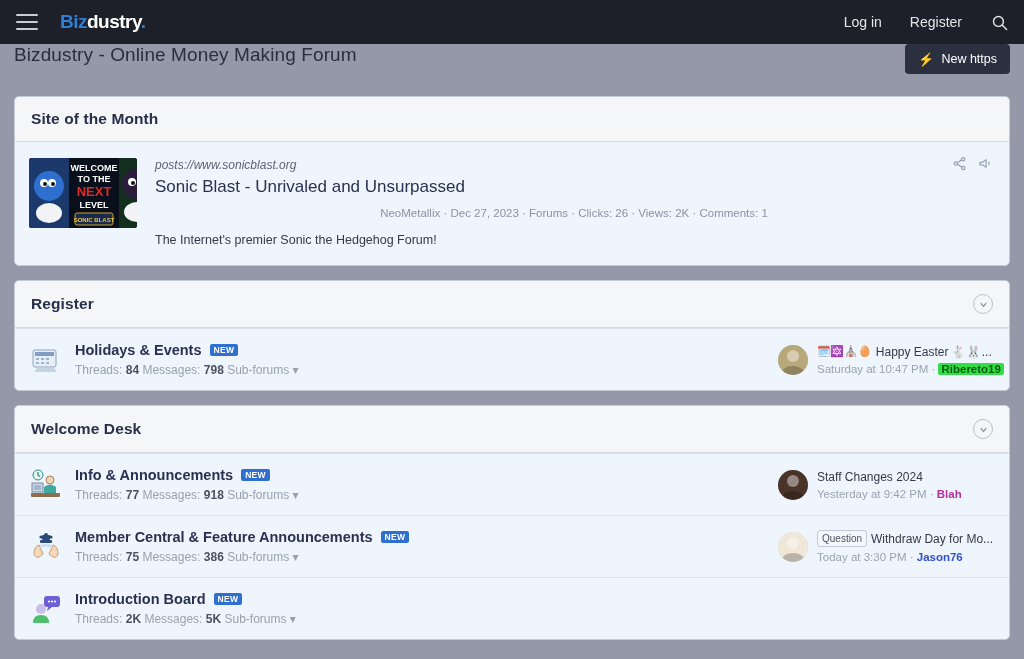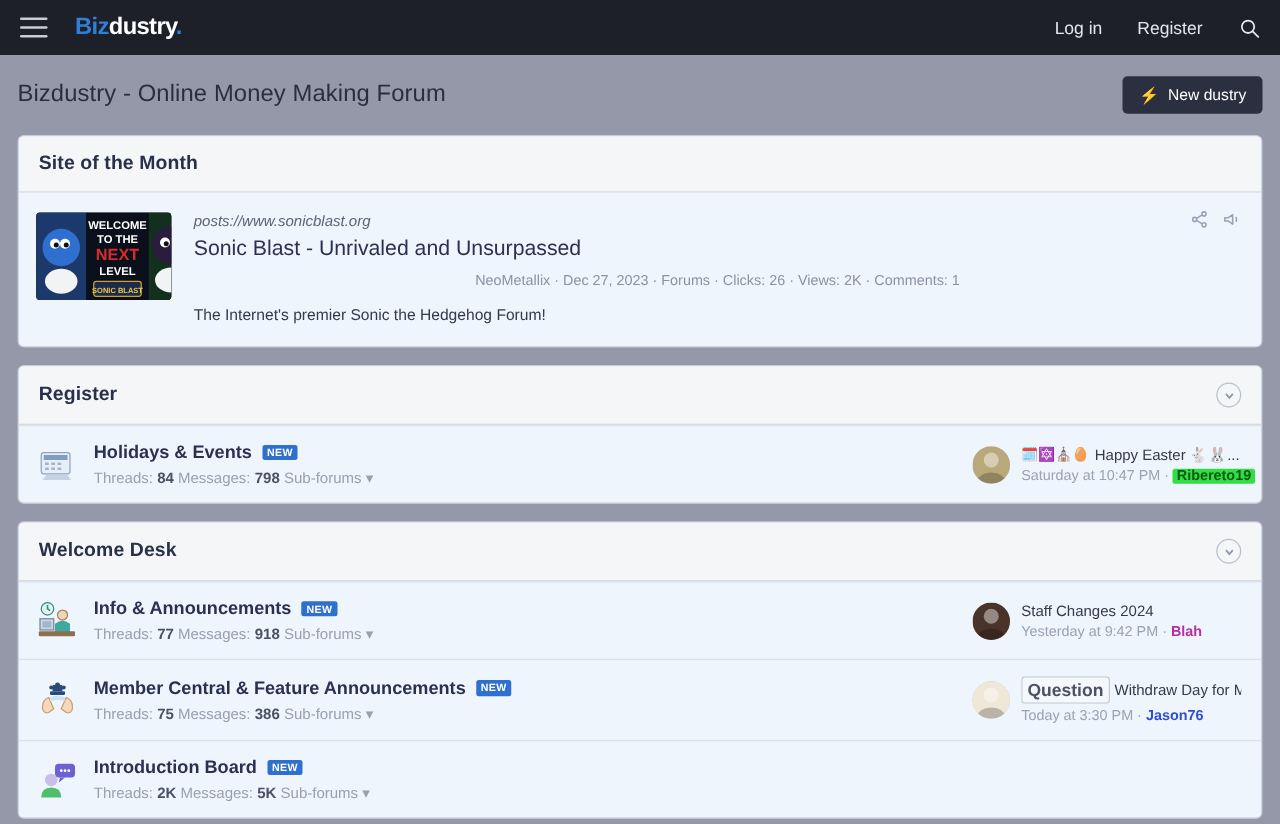--- a/index.html
+++ b/index.html
@@ -62,24 +62,24 @@
     white-space: nowrap;
   }
   .search-icon-wrap {
     width: 18px; height: 18px;
     cursor: pointer;
     display: flex; align-items: center; justify-content: center;
   }
 
   
   .titlebar {
-    height: 64px;
+    height: 52px;
     background: #9498a8;
     display: flex;
-    align-items: center;
+    align-items: flex-start;
     padding: 0 14px;
   }
   .page-title {
     font-size: 19px;
     color: #2b2f3c;
     font-weight: 400;
     letter-spacing: 0.1px;
   }
   .newposts-btn {
     margin-left: auto;
@@ -245,27 +245,26 @@
     overflow: hidden;
     text-overflow: ellipsis;
     cursor: pointer;
     display: flex;
     align-items: center;
     gap: 4px;
   }
   .prefix {
     border: 1px solid #c2cad6;
     border-radius: 3px;
-    font-size: 14px;
+    font-size: 10px;
     padding: 1px 4px;
     color: #4a5263;
     background: #f5f8fb;
     flex: 0 0 auto;
     line-height: 1.3;
-    font-weight: bold;
   }
   .lp-sub {
     margin-top: 4px;
     font-size: 11.5px;
     color: #9aa3b1;
     white-space: nowrap;
   }
   .uname { font-weight: bold; }
   .uname.blah { color: #b52fa0; }
   .uname.jason { color: #2f4fd0; }
@@ -304,21 +303,21 @@
           <line x1="16" y1="16" x2="22" y2="22" stroke-linecap="round"></line>
       </svg>
     </div>
   </div>
 </div>
 
 <div class="titlebar">
   <div class="page-title">Bizdustry - Online Money Making Forum</div>
   <div class="newposts-btn">
     <span class="bolt">⚡</span>
-    <span>New dustry</span>
+    <span>New https</span>
   </div>
 </div>
 
 <div class="block">
   <div class="block-header">
     <div class="block-title">Site of the Month</div>
   </div>
   <div class="sotm-body">
     <div class="sotm-thumb">
       <svg width="130" height="70" viewBox="0 0 130 70">

